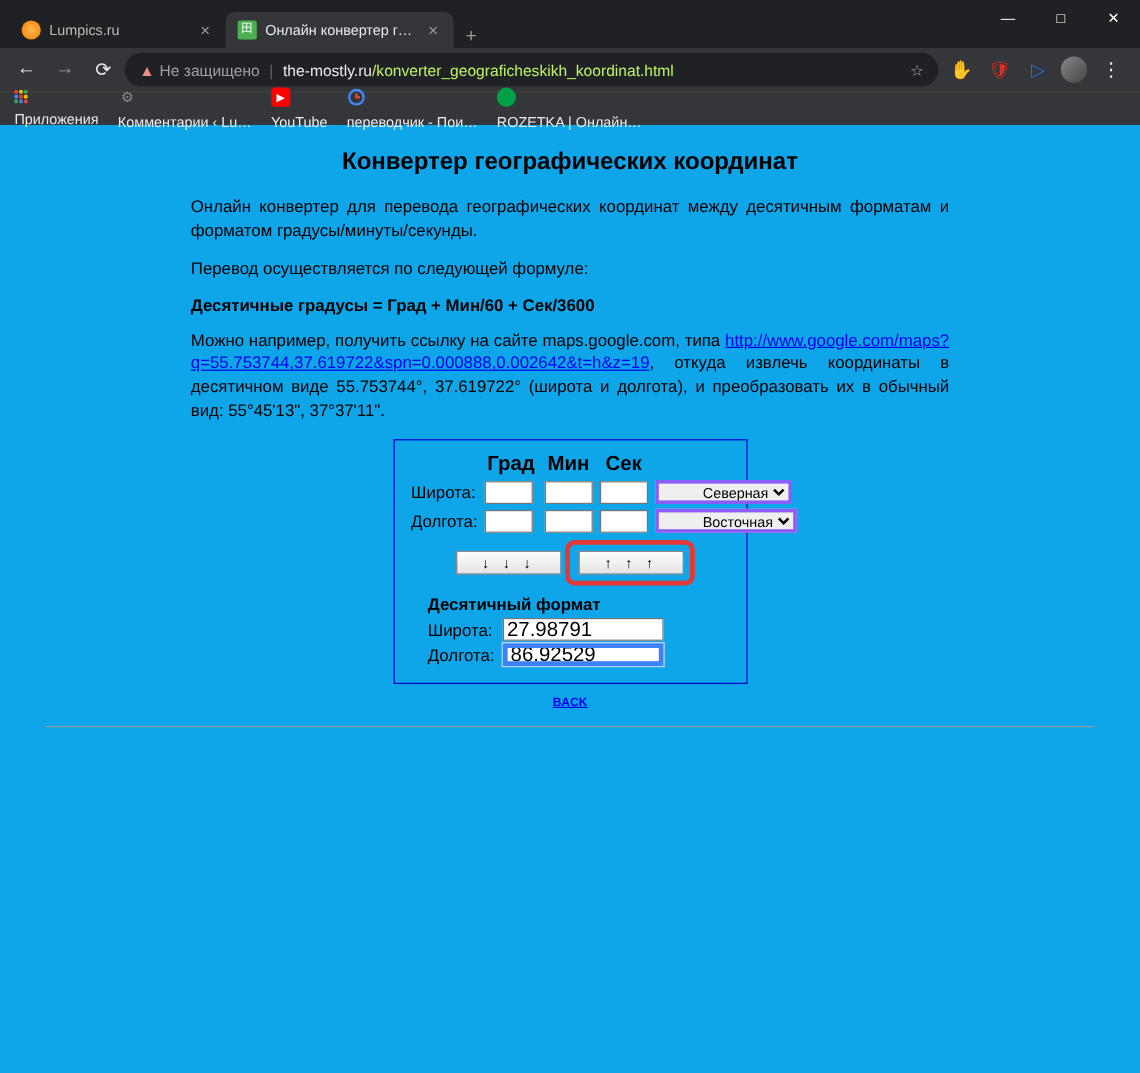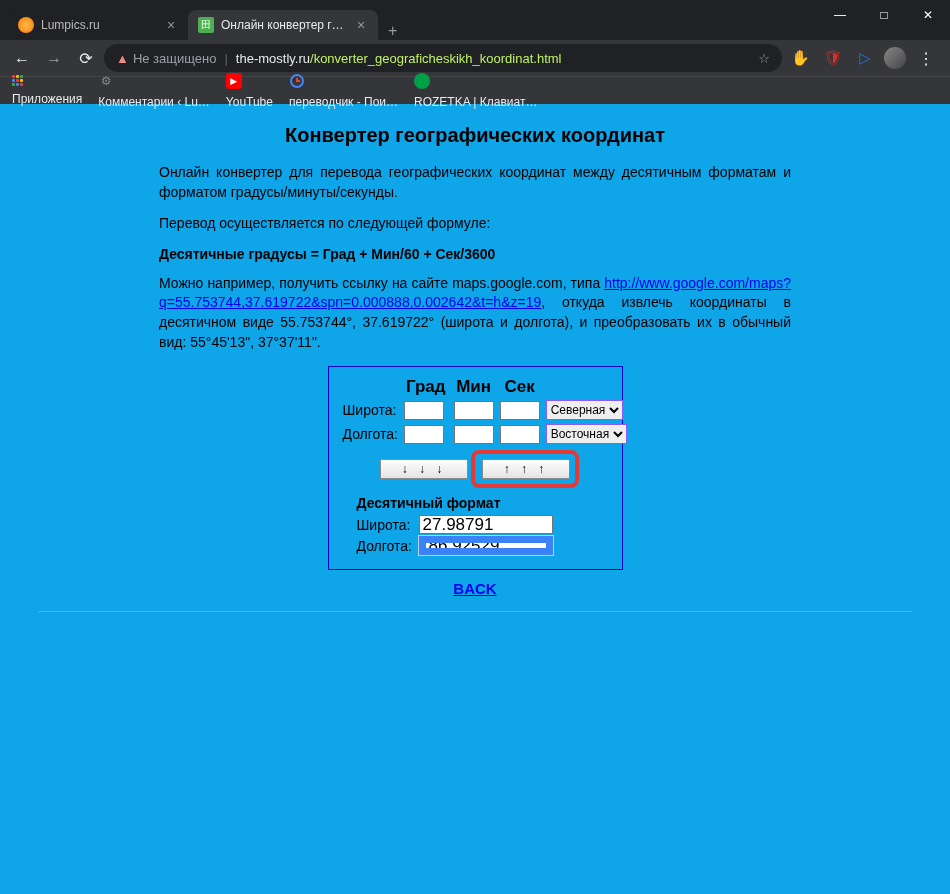--- a/index.html
+++ b/index.html
@@ -255,22 +255,23 @@
     .inp-small {
       width: 40px;
       height: 19px;
       border: 1px solid #767676;
       font-size: 13px;
       padding: 0 2px;
     }
     .sel {
       height: 20px;
       font-size: 12px;
-      border: 1px solid #8b5cf6;
+      border: 3px solid #8b5cf6;
       background: #efefef;
+      padding-left: 33px;
     }
     .btn-row {
       display: flex;
       gap: 14px;
       justify-content: center;
       margin: 12px 0 16px;
       position: relative;
     }
     .arrow-btn {
       width: 88px;
@@ -304,26 +305,26 @@
       margin: 2px 0 2px 18px;
     }
     .dec-row label { width: 62px; }
     .inp-wide {
       width: 134px;
       height: 19px;
       border: 1px solid #767676;
       font-size: 17px;
       padding: 0 3px;
     }
-    .inp-wide.active { border: 7px solid #3b82f6; outline: 1px solid #b3d3f2; }
+    .inp-wide.active { border: 4px solid #3b82f6; outline: 1px solid #b3d3f2; }
     
     .back-link {
       text-align: center;
       font-family: Arial, sans-serif;
-      font-size: 15px;
+      font-size: 10px;
       font-weight: bold;
       color: #0000ee;
       text-decoration: underline;
       margin: 10px 0 14px;
       cursor: pointer;
     }
     .hr {
       border: none;
       border-top: 1px solid #999;
       margin: 0 38px;
@@ -403,21 +404,21 @@
       <div class="bm-icon">
           <svg width="16" height="16" viewBox="0 0 16 16">
             <circle cx="8" cy="8" r="6" fill="none" stroke="#4285f4" stroke-width="2"></circle>
             <path d="M8 5 L8 8 L11 8" stroke="#ea4335" stroke-width="2" fill="none"></path>
           </svg>
         </div>
       <span>переводчик - Пои…</span>
     </div>
     <div class="bookmark-item">
       <div class="bm-icon" style="background:#00a046;border-radius:50%"></div>
-      <span>ROZETKA | Клавиат…</span>
+      <span>ROZETKA | Онлайн…</span>
     </div>
   </div>
 </div>
 
 <div class="page-viewport">
   <div class="content">
     <h1>Конвертер географических координат</h1>
     <p class="para">Онлайн конвертер для перевода географических координат между десятичным форматам и форматом градусы/минуты/секунды.</p>
     <p class="para">Перевод осуществляется по следующей формуле:</p>
     <p class="formula">Десятичные градусы = Град + Мин/60 + Сек/3600</p>

